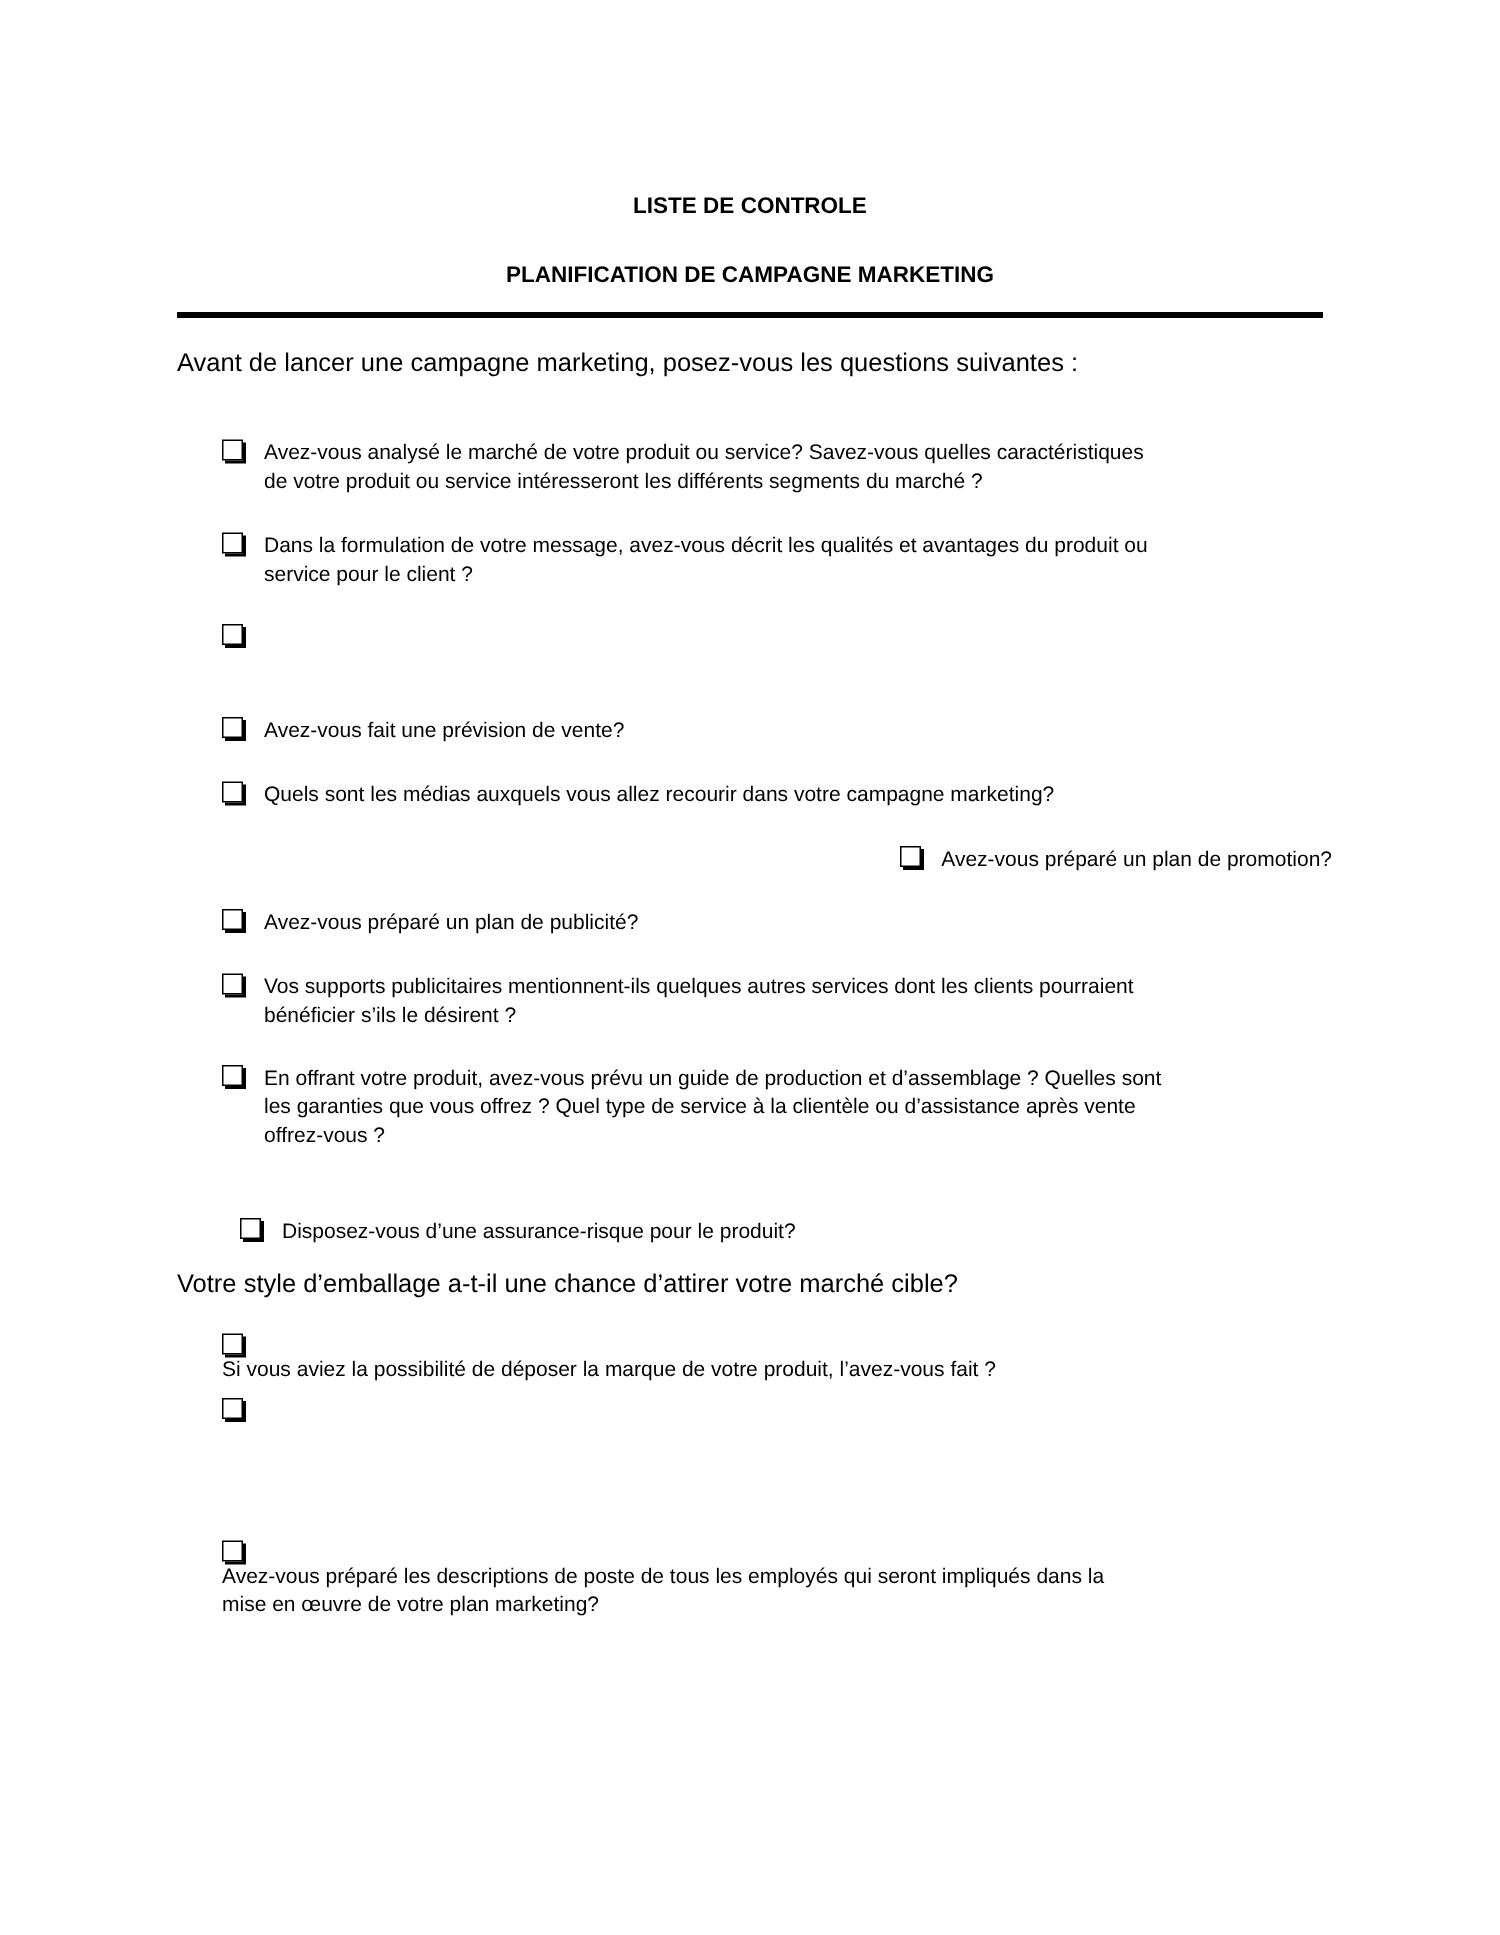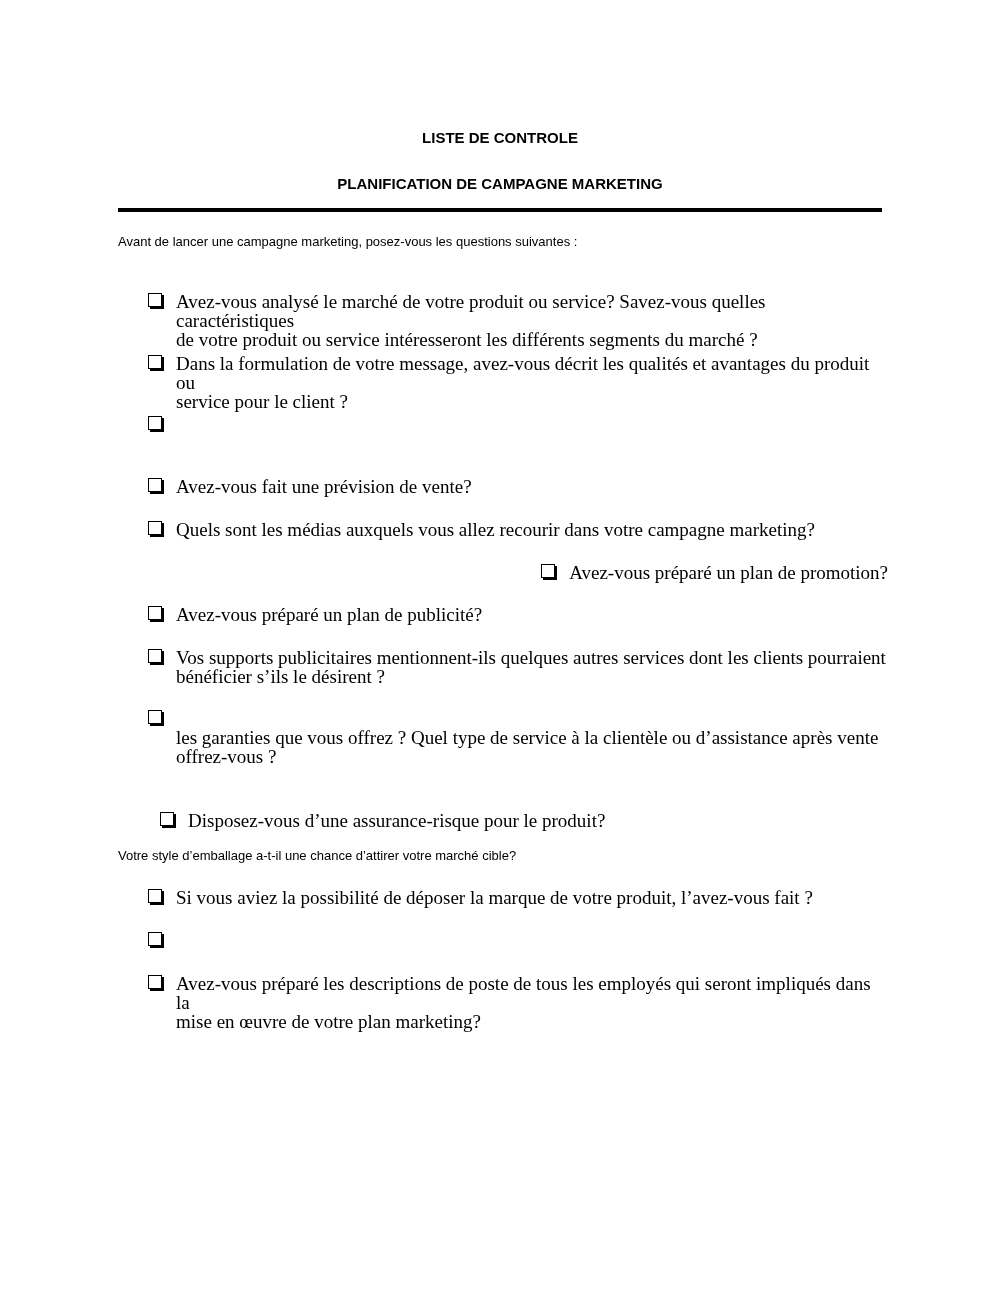--- a/index.html
+++ b/index.html
@@ -37,21 +37,21 @@
     position: absolute;
     left: 0;
     top: 208px;
     width: 764px;
     height: 4px;
     background: #000000;
   }
   .para {
     position: absolute;
     left: 0;
-    font-size: 13px;
+    font-size: 17px;
     line-height: 19px;
     margin: 0;
     white-space: nowrap;
   }
   .intro { top: 232px; }
   .section2 { top: 846px; }
   .item {
     position: absolute;
     left: 30px;
     width: 740px;
@@ -63,24 +63,23 @@
     width: 12px;
     height: 12px;
     border: 1.5px solid #000;
     box-shadow: 2px 2px 0 0 #000;
     margin-top: 1px;
     margin-right: 14px;
     background: #fff;
     cursor: pointer;
   }
   .item-text {
-    font-size: 19px;
+    font-size: 14px;
     line-height: 19px;
     margin: 0;
-    font-family: Liberation Serif, serif;
   }
 </style>
 </head>
 <body>
 
 <div class="page">
   <h1 class="title title-1">LISTE DE CONTROLE</h1>
   <h2 class="title title-2">PLANIFICATION DE CAMPAGNE MARKETING</h2>
   <div class="rule"></div>
 
@@ -113,36 +112,36 @@
       <div class="item" style="top: 605px;">
         <span class="checkbox"></span>
         <p class="item-text"><span>Avez-vous préparé un plan de publicité?</span></p>
       </div>
       <div class="item" style="top: 648px;">
         <span class="checkbox"></span>
         <p class="item-text"><span>Vos supports publicitaires mentionnent-ils quelques autres services dont les clients pourraient</span><br><span>bénéficier s’ils le désirent ?</span></p>
       </div>
       <div class="item" style="top: 709px;">
         <span class="checkbox"></span>
-        <p class="item-text"><br><span>les garanties que vous offrez ? Quel type de service à la clientèle ou d’assistance après vente</span><br><span>offrez-vous ?</span></p>
+        <p class="item-text"><span>En offrant votre produit, avez-vous prévu un guide de production et d’assemblage ? Quelles sont</span><br><span>les garanties que vous offrez ? Quel type de service à la clientèle ou d’assistance après vente</span><br><span>offrez-vous ?</span></p>
       </div>
       <div class="item" style="top: 811px; margin-left: 12px;">
         <span class="checkbox"></span>
         <p class="item-text"><span>Disposez-vous d’une assurance-risque pour le produit?</span></p>
       </div>
     </div>
 
   <p class="para section2">Votre style d’emballage a-t-il une chance d’attirer votre marché cible?</p>
 
   <div id="list2">
-      <div class="item" style="top: 888px;">
+      <div class="item" style="top: 888px; flex-direction: column;">
         <span class="checkbox"></span>
         <p class="item-text"><span>Si vous aviez la possibilité de déposer la marque de votre produit, l’avez-vous fait ?</span></p>
       </div>
       <div class="item" style="top: 931px;">
         <span class="checkbox"></span>
       </div>
-      <div class="item" style="top: 974px;">
+      <div class="item" style="top: 1026px; flex-direction: column;">
         <span class="checkbox"></span>
         <p class="item-text"><span>Avez-vous préparé les descriptions de poste de tous les employés qui seront impliqués dans la</span><br><span>mise en œuvre de votre plan marketing?</span></p>
       </div>
     </div>
 </div>
 
 </body></html>

